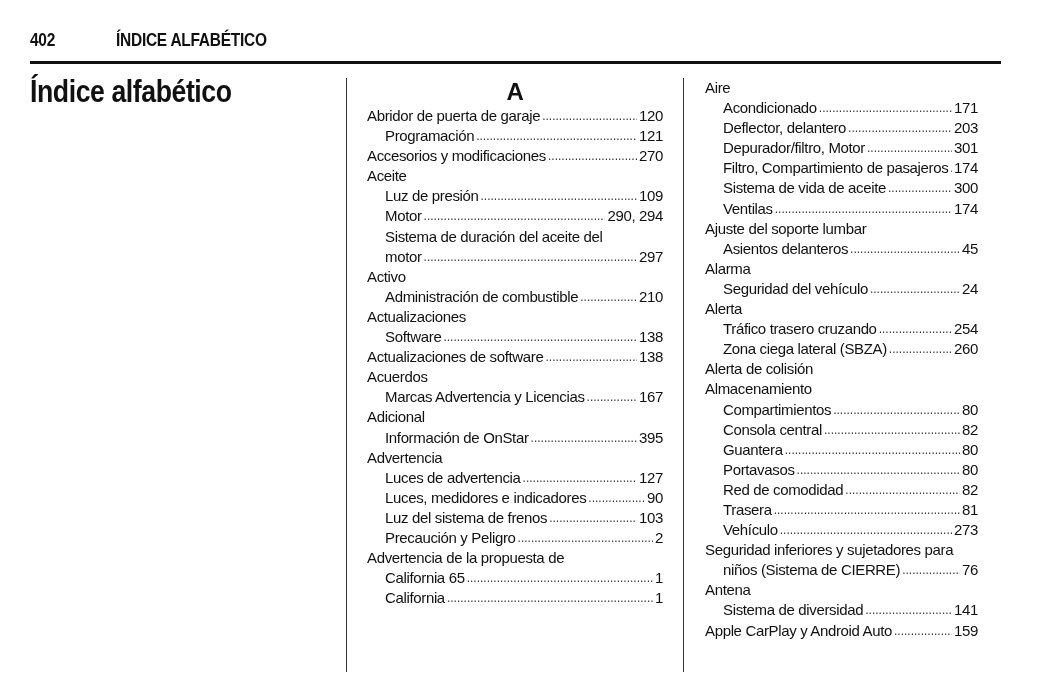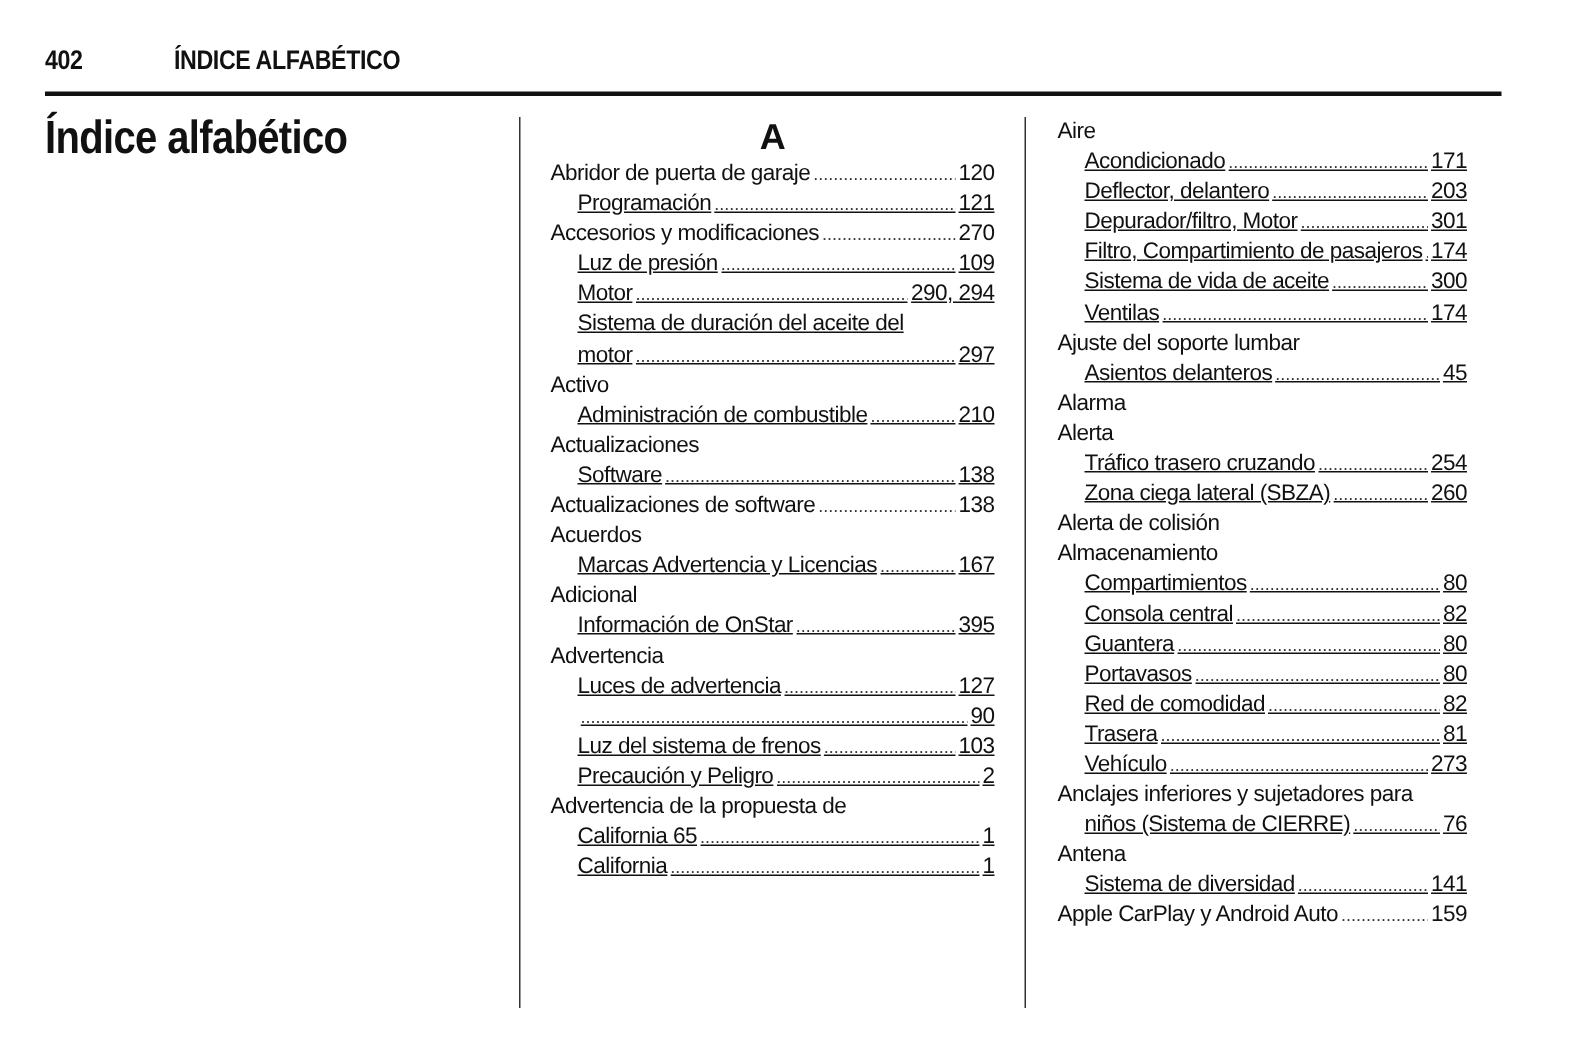--- a/index.html
+++ b/index.html
@@ -6,21 +6,21 @@
     body { width: 1054px; height: 700px; position: relative; overflow: hidden; color: #111; font-family: "Liberation Sans", "DejaVu Sans", sans-serif; }
     .running-header { position: absolute; left: 30px; top: 30px; height: 24px; display: flex; align-items: baseline; font-weight: bold; font-size: 18px; letter-spacing: -0.3px; transform: scaleX(0.86); transform-origin: left; }
     .running-header .pagenum { width: 100px; }
     .header-rule { position: absolute; left: 30px; top: 61px; width: 971px; height: 3px; background: #111; }
     .page-title { position: absolute; left: 30px; top: 74px; font-weight: bold; font-size: 31px; letter-spacing: -0.5px; transform: scaleX(0.86); transform-origin: left; white-space: nowrap; }
     .col-divider { position: absolute; top: 78px; width: 1px; height: 594px; background: #333; }
     .column { position: absolute; top: 78px; }
     .letter-head { text-align: center; font-weight: bold; font-size: 24px; height: 28px; line-height: 28px; }
     .entry { height: 20.1px; line-height: 20.1px; font-size: 15px; display: flex; white-space: nowrap; }
     .entry .lbl { flex: 0 0 auto; transform-origin: left; }
-    .entry.sub { padding-left: 18px; text-decoration: underline; }
+    .entry.sub { padding-left: 18px; }
     .entry .dots { flex: 1 1 auto; overflow: hidden; color: #333; margin: 0 2px; letter-spacing: 0px; font-size: 12px; }
     .entry .dots::before { content: "................................................................................................................................................................"; }
     .entry .pg { flex: 0 0 auto; }
     .cond { font-size: 14.2px; letter-spacing: -0.35px; }
   </style>
 </head>
 <body>
 
 <div class="running-header">
   <span class="pagenum">402</span>
@@ -43,20 +43,23 @@
     <div class="entry sub">
       <span class="lbl">Programación</span>
       <span class="dots"></span>
       <span class="pg">121</span>
     </div>
     <div class="entry">
       <span class="lbl">Accesorios y modificaciones</span>
       <span class="dots"></span>
       <span class="pg">270</span>
     </div>
+    <div class="entry nopage">
+      <span class="lbl">Aceite</span>
+    </div>
     <div class="entry sub">
       <span class="lbl">Luz de presión</span>
       <span class="dots"></span>
       <span class="pg">109</span>
     </div>
     <div class="entry sub">
       <span class="lbl">Motor</span>
       <span class="dots"></span>
       <span class="pg">290, 294</span>
     </div>
@@ -107,20 +110,21 @@
     </div>
     <div class="entry nopage">
       <span class="lbl">Advertencia</span>
     </div>
     <div class="entry sub">
       <span class="lbl">Luces de advertencia</span>
       <span class="dots"></span>
       <span class="pg">127</span>
     </div>
     <div class="entry sub">
+      <span class="lbl">Luces, medidores e indicadores</span>
       <span class="dots"></span>
       <span class="pg">90</span>
     </div>
     <div class="entry sub">
       <span class="lbl">Luz del sistema de frenos</span>
       <span class="dots"></span>
       <span class="pg">103</span>
     </div>
     <div class="entry sub">
       <span class="lbl">Precaución y Peligro</span>
@@ -180,20 +184,25 @@
       <span class="lbl">Ajuste del soporte lumbar</span>
     </div>
     <div class="entry sub">
       <span class="lbl">Asientos delanteros</span>
       <span class="dots"></span>
       <span class="pg">45</span>
     </div>
     <div class="entry nopage">
       <span class="lbl">Alarma</span>
     </div>
+    <div class="entry sub">
+      <span class="lbl">Seguridad del vehículo</span>
+      <span class="dots"></span>
+      <span class="pg">24</span>
+    </div>
     <div class="entry nopage">
       <span class="lbl">Alerta</span>
     </div>
     <div class="entry sub">
       <span class="lbl">Tráfico trasero cruzando</span>
       <span class="dots"></span>
       <span class="pg">254</span>
     </div>
     <div class="entry sub">
       <span class="lbl">Zona ciega lateral (SBZA)</span>
@@ -235,21 +244,21 @@
       <span class="lbl">Trasera</span>
       <span class="dots"></span>
       <span class="pg">81</span>
     </div>
     <div class="entry sub">
       <span class="lbl">Vehículo</span>
       <span class="dots"></span>
       <span class="pg">273</span>
     </div>
     <div class="entry nopage">
-      <span class="lbl">Anclajes inferiores y sujetadores para</span>
+      <span class="lbl">Seguridad inferiores y sujetadores para</span>
     </div>
     <div class="entry sub">
       <span class="lbl">niños (Sistema de CIERRE)</span>
       <span class="dots"></span>
       <span class="pg">76</span>
     </div>
     <div class="entry nopage">
       <span class="lbl">Antena</span>
     </div>
     <div class="entry sub">

